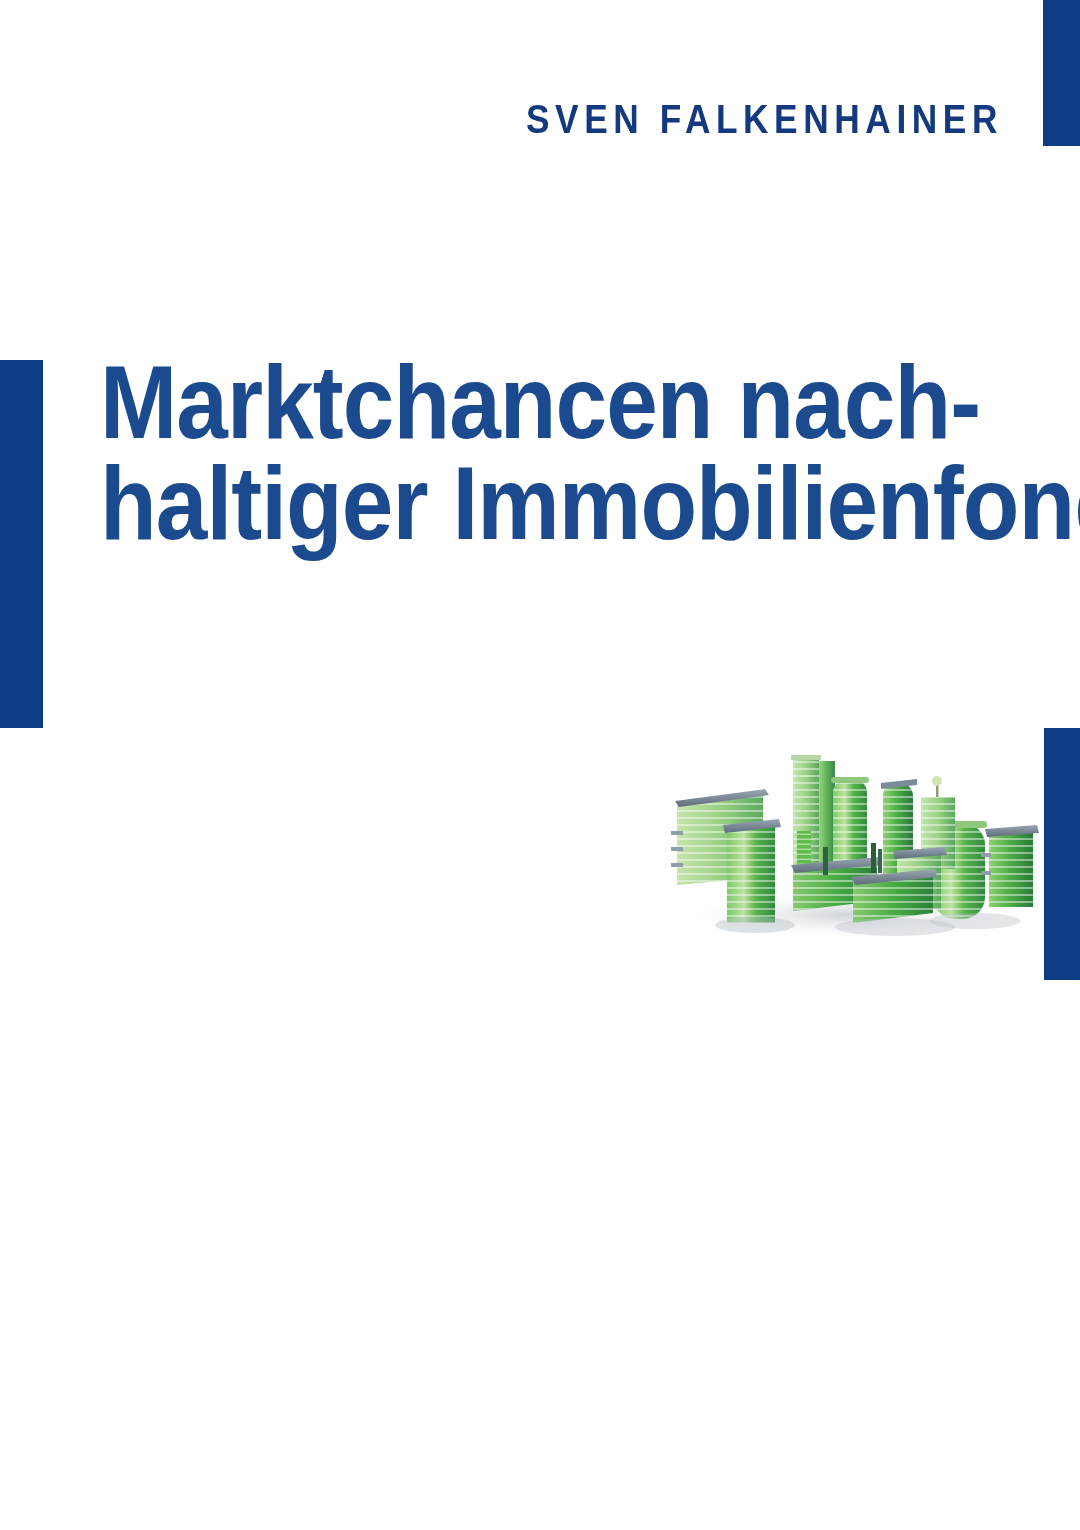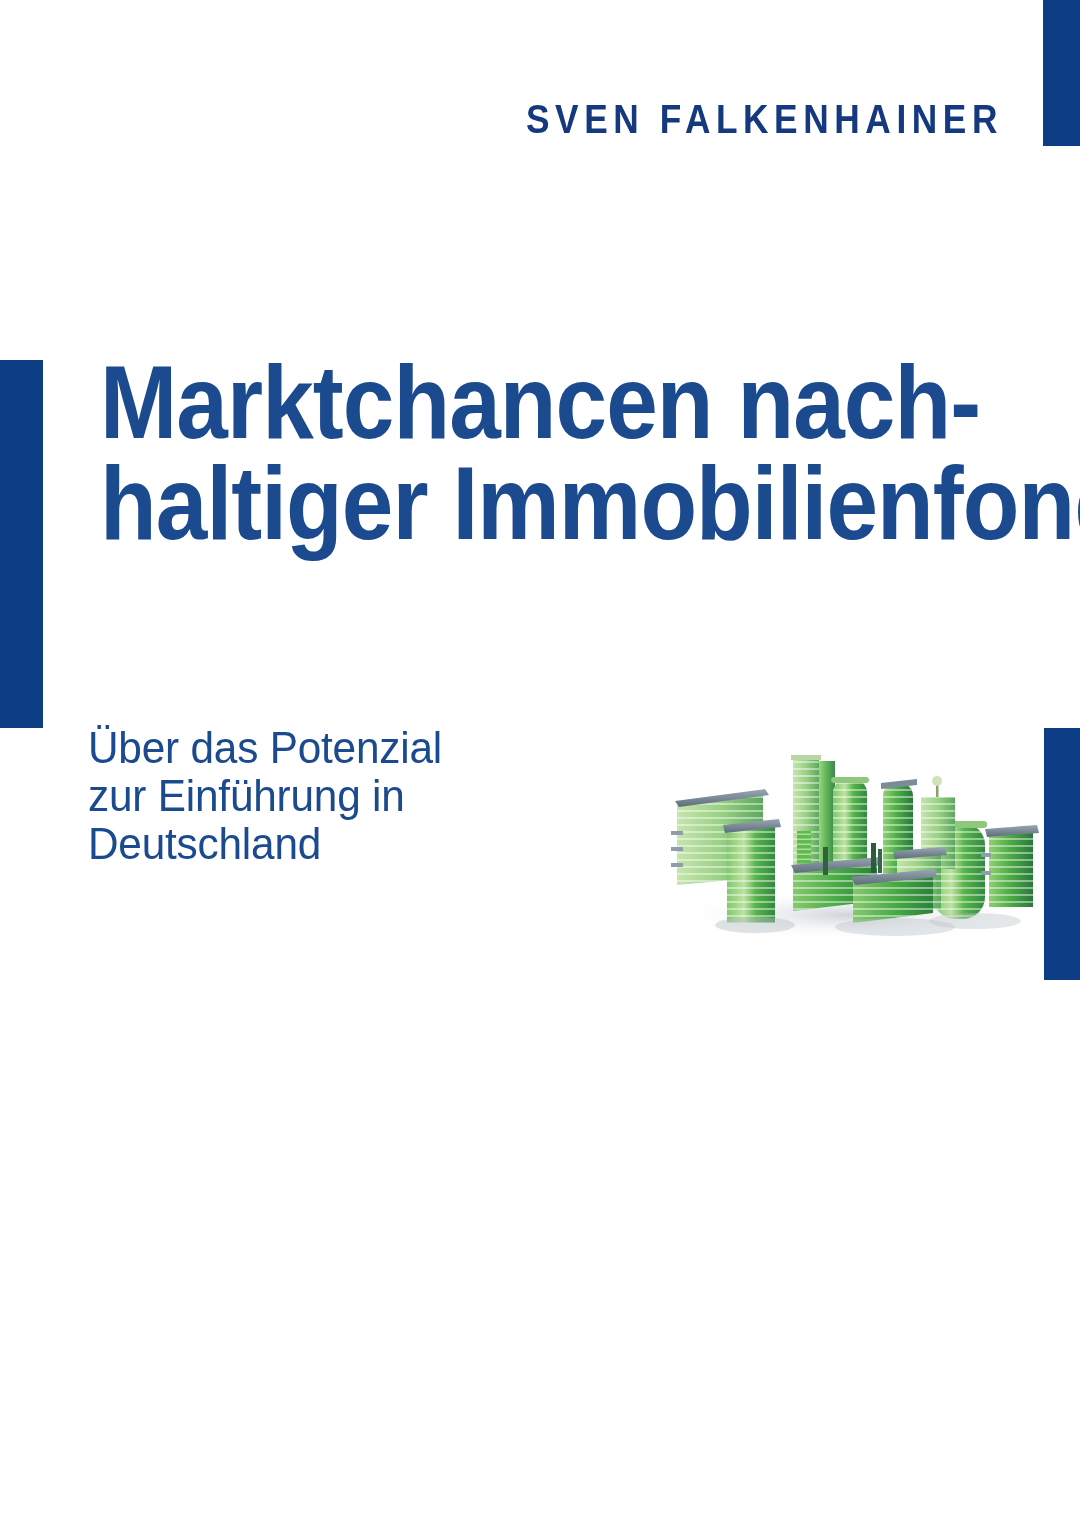--- a/index.html
+++ b/index.html
@@ -154,25 +154,20 @@
   <div class="accent-block" id="accent-left"></div>
   <div class="accent-block" id="accent-bottom-right"></div>
 
   <div id="author-name">SVEN FALKENHAINER</div>
 
   <div id="title-block">
     <div class="title-line">Marktchancen nach-</div>
     <div class="title-line">haltiger Immobilienfonds</div>
   </div>
 
-  <div id="subtitle-block">
-    <div class="subtitle-line">Über das Potenzial</div>
-    <div class="subtitle-line">zur Einführung in</div>
-    <div class="subtitle-line">Deutschland</div>
-  </div>
 
   <div id="city-illustration">
     <svg viewBox="0 0 400 215" xmlns="http://www.w3.org/2000/svg">
       <defs>
         <linearGradient id="gGlassV" x1="0" y1="0" x2="1" y2="0">
           <stop offset="0%" stop-color="#7fc86b"></stop>
           <stop offset="35%" stop-color="#bde3a0"></stop>
           <stop offset="60%" stop-color="#57b34a"></stop>
           <stop offset="100%" stop-color="#2f8a3e"></stop>
         </linearGradient>

